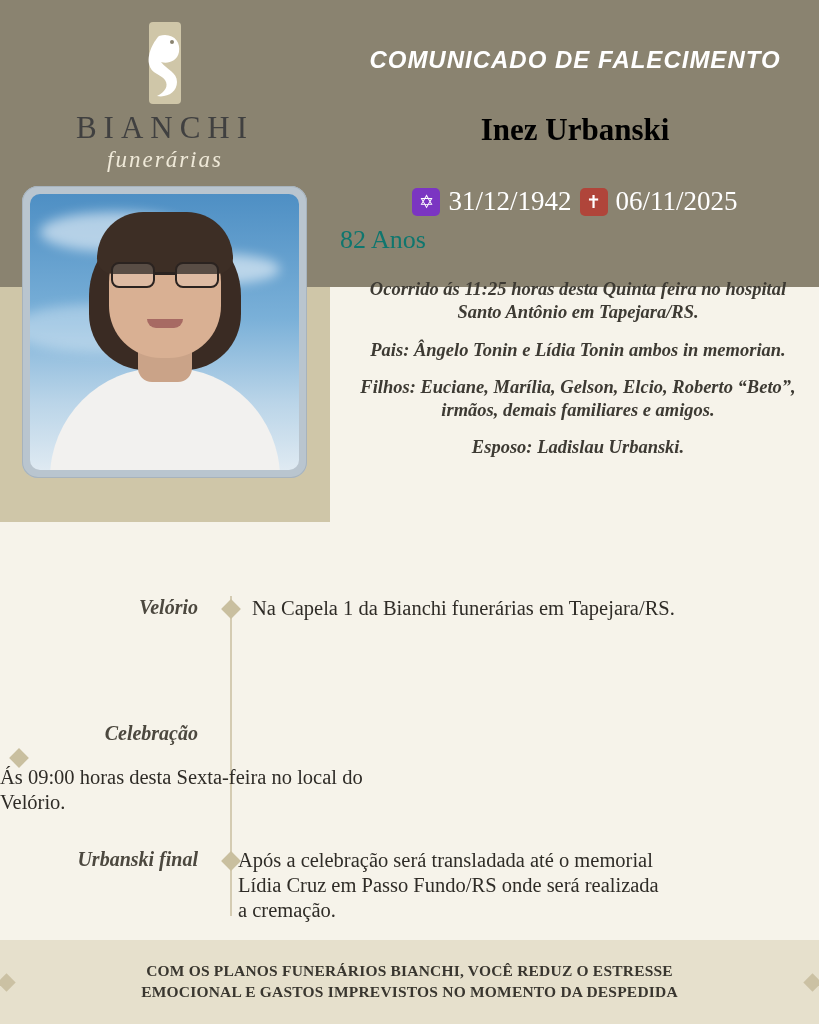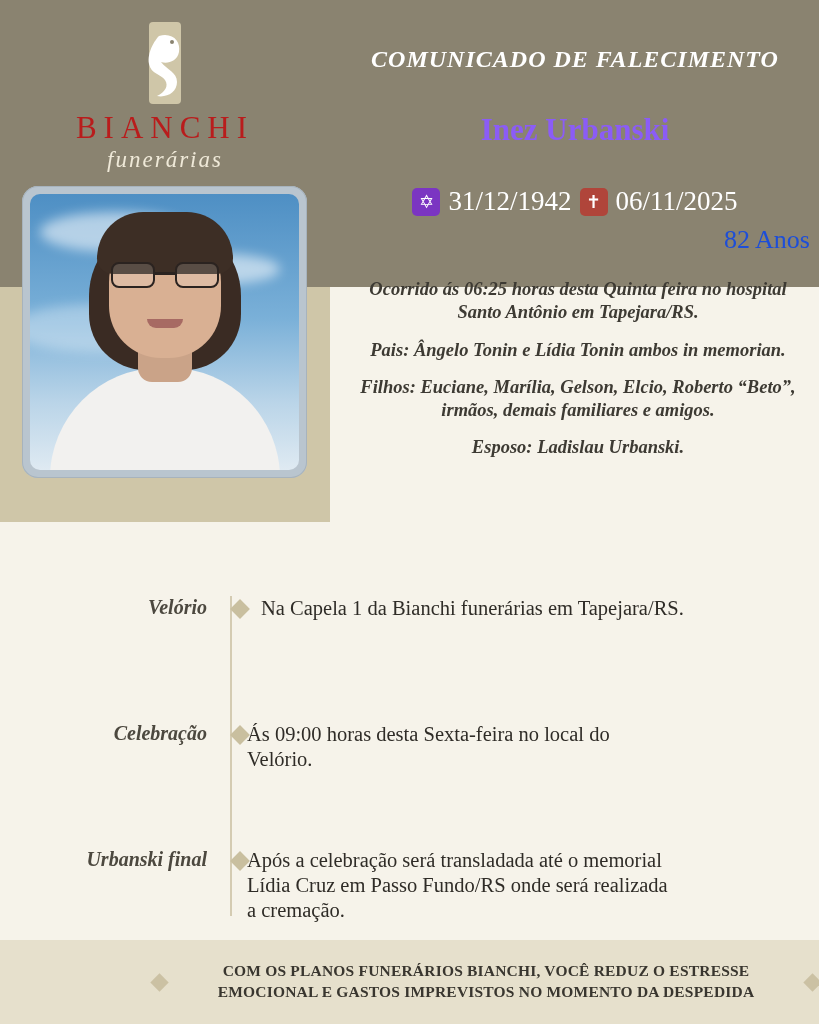--- a/index.html
+++ b/index.html
@@ -54,21 +54,21 @@
   }
   .logo-mark {
     width: 72px; height: 86px;
     margin: 0 auto 6px auto;
     display: block;
   }
   .logo-name {
     font-family: "Liberation Serif", serif;
     font-size: 31px;
     letter-spacing: 7px;
-    color: #b91c1c;
+    color: #404040;
     font-weight: 400;
     line-height: 1;
   }
   .logo-sub {
     font-family: "Liberation Serif", serif;
     font-style: italic;
     font-size: 23px;
     letter-spacing: 2px;
     color: #efe9d8;
     margin-top: 4px;
@@ -160,36 +160,36 @@
     width: 36px; height: 9px;
     background: #a76a63;
     border-radius: 0 0 18px 18px;
   }
   
   .hdr-title {
     position: absolute;
     top: 46px; left: 340px;
     width: 470px;
     text-align: center;
-    font-family: Liberation Serif, serif;
+    font-family: Liberation Sans, sans-serif;
     font-weight: bold;
     font-style: italic;
     font-size: 24px;
     letter-spacing: 1px;
     color: #ffffff;
   }
   .hdr-name {
     position: absolute;
     top: 112px; left: 340px;
     width: 470px;
     text-align: center;
     font-family: "Liberation Serif", serif;
     font-weight: bold;
     font-size: 31px;
-    color: #8b5cf6;
+    color: #000000;
   }
   .dates-row {
     position: absolute;
     top: 186px; left: 340px;
     width: 470px;
     display: flex;
     align-items: center;
     justify-content: center;
     gap: 8px;
     font-family: "Liberation Serif", serif;
@@ -205,23 +205,23 @@
     font-size: 18px;
     line-height: 1;
     color: #ffffff;
   }
   .badge.star { background: #7b35c2; }
   .badge.cross { background: #b0453a; }
   .age {
     position: absolute;
     top: 225px; left: 340px;
     width: 470px;
-    text-align: right;
+    text-align: left;
     font-size: 26px;
-    color: #1d4ed8;
+    color: #0f766e;
   }
   
   .body-block {
     position: absolute;
     top: 278px; left: 340px;
     width: 476px;
     text-align: center;
   }
   .body-block p {
     font-family: "Liberation Serif", serif;
@@ -237,21 +237,20 @@
   .timeline {
     position: absolute;
     top: 596px; left: 230px;
     width: 2px; height: 320px;
     background: #d4cbb2;
   }
   .sched-row {
     position: absolute;
     left: 0; width: 819px;
     display: flex;
-    padding-left: 9px;
   }
   .sched-label {
     width: 212px;
     text-align: right;
     padding-right: 14px;
     font-family: "Liberation Serif", serif;
     font-style: italic;
     font-weight: bold;
     font-size: 20px;
     color: #4c483f;
@@ -266,32 +265,32 @@
     flex: 0 0 auto;
   }
   .sched-text {
     width: 430px;
     font-family: "Liberation Serif", serif;
     font-size: 20.5px;
     line-height: 1.22;
     color: #2f2c27;
   }
   #row0 { top: 596px; }
-  #row1 { top: 722px; }
+  #row1 { top: 722px; flex-direction: column; }
   #row2 { top: 848px; }
   #row0 .sched-text { margin-left: 14px; }
   
   .footer {
     position: absolute;
     bottom: 0; left: 0;
     width: 819px; height: 84px;
     background: #e6e0cc;
     display: flex;
     align-items: center;
-    justify-content: flex-end;
+    justify-content: space-between;
   }
   .footer-diamond {
     width: 13px; height: 13px;
     background: #cbc1a3;
     transform: rotate(45deg);
     flex: 0 0 auto;
   }
   .footer-text {
     width: 640px;
     text-align: center;
@@ -349,21 +348,21 @@
 
   <div class="dates-row">
     <span class="badge star">✡</span>
     <span>31/12/1942</span>
     <span class="badge cross">✝</span>
     <span>06/11/2025</span>
   </div>
   <div class="age">82 Anos</div>
 
   <div class="body-block">
-    <p>Ocorrido ás 06:25 horas desta Quinta feira no hospital Santo Antônio em Tapejara/RS.</p>
+    <p>Ocorrido ás 11:25 horas desta Quinta feira no hospital Santo Antônio em Tapejara/RS.</p>
     <p>Pais: Ângelo Tonin e Lídia Tonin ambos in memorian.</p>
     <p>Filhos: Euciane, Marília, Gelson, Elcio, Roberto “Beto”, irmãos, demais familiares e amigos.</p>
     <p>Esposo: Ladislau Urbanski.</p>
   </div>
 
   <div class="timeline"></div>
 
   <div class="sched-row" id="row0">
     <div class="sched-label">Velório</div>
     <div class="diamond"></div>

